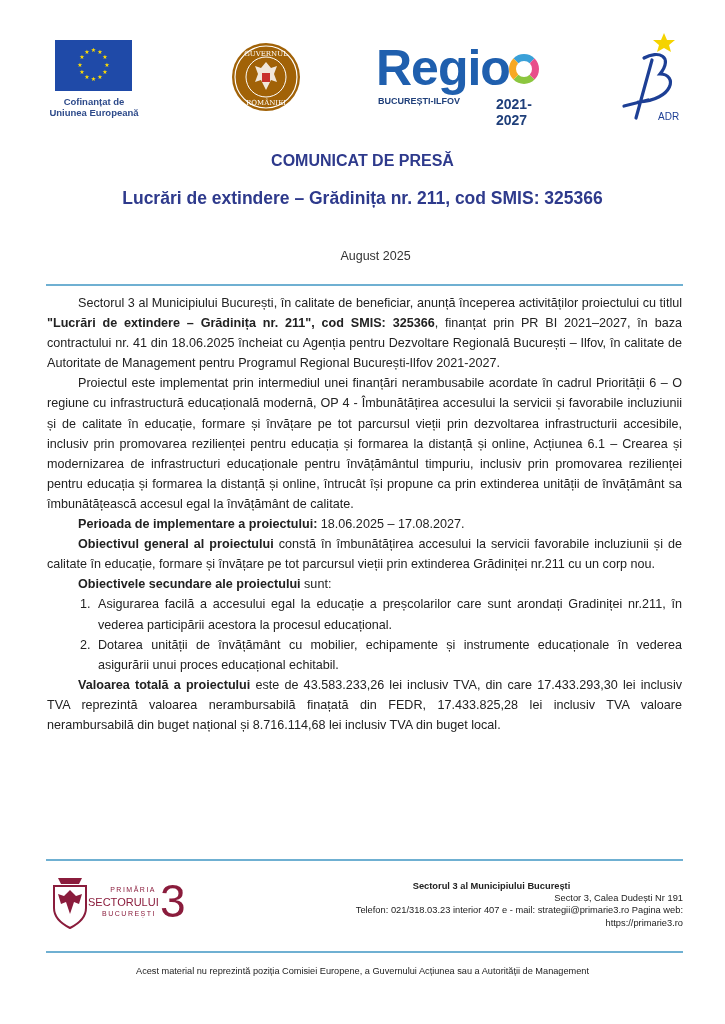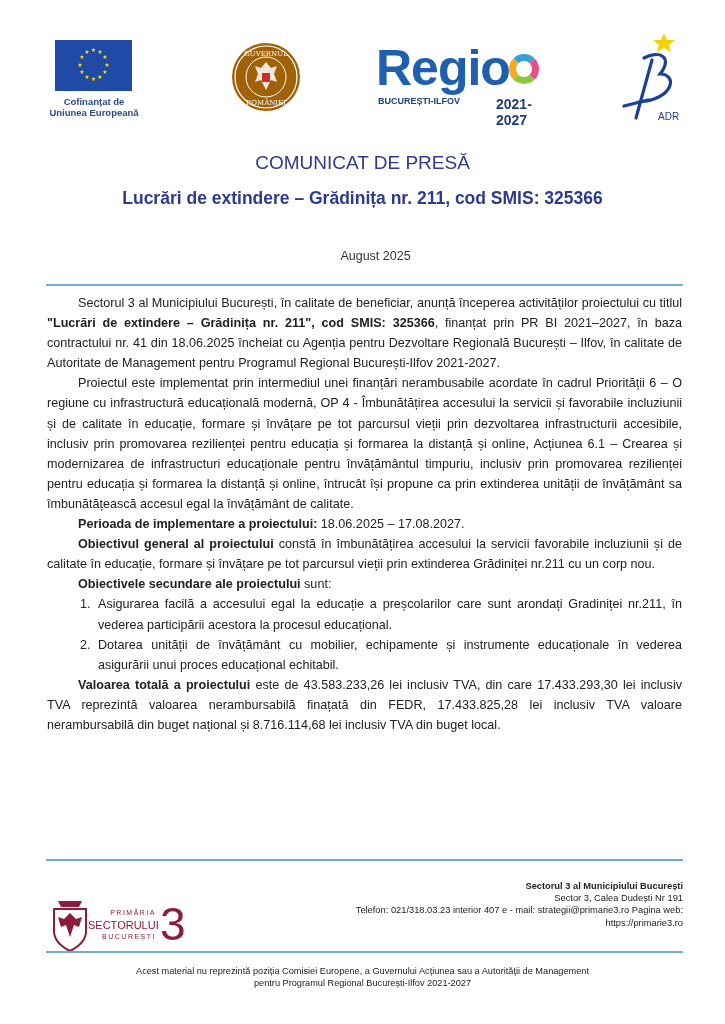--- a/index.html
+++ b/index.html
@@ -5,34 +5,34 @@
   html, body { margin:0; padding:0; background:#ffffff; }
   body { width:725px; height:1024px; position:relative; overflow:hidden; font-family:"Liberation Sans", sans-serif; color:#222; }
   .abs { position:absolute; }
   
   .eu-flag { left:55px; top:40px; width:77px; height:51px; background:#1f4aa8; }
   .eu-caption { left:42px; top:96px; width:104px; text-align:center; font-size:9.5px; font-weight:bold; color:#2d4a8a; line-height:11px; }
   .gov-seal { left:232px; top:43px; width:68px; height:68px; border-radius:50%; background:#a16207; }
   .regio { left:376px; top:46px; width:180px; height:64px; }
   .adr { left:618px; top:30px; width:68px; height:92px; }
   
-  .title { left:0; top:152px; width:725px; text-align:center; font-size:19px; font-weight:normal; color:#2e3a8c; }
+  .title { left:0; top:152px; width:725px; text-align:center; font-size:16px; font-weight:bold; color:#2e3a8c; }
   .subtitle { left:0; top:188px; width:725px; text-align:center; font-size:17.5px; font-weight:bold; color:#2e3a8c; }
   .date { left:0; top:249px; width:725px; text-align:center; font-size:12.5px; color:#333;padding-left:13px; }
   .rule { left:46px; width:637px; height:2px; background:#6fb0d2; }
   
   .body { left:47px; top:293px; width:635px; font-family:"Liberation Sans", sans-serif; font-size:12.6px; line-height:20.1px; color:#222; text-align:justify; }
   .body p { margin:0; text-indent:31px; }
   .body b { font-weight:bold; }
   .body ol { margin:0; padding-left:47px; }
   .body ol li { padding-left:4px; }
   
-  .p3-logo { left:48px; top:872px; width:140px; height:62px;margin-top:23px; }
+  .p3-logo { left:48px; top:872px; width:140px; height:62px; }
   .contact { left:300px; top:880px; width:383px; text-align:right; font-size:9.3px; line-height:12.2px; color:#222; }
-  .contact .strong { font-weight:bold; }
+  .contact .strong { font-weight:bold;text-align:center; }
   .disclaimer { left:60px; top:965px; width:605px; text-align:center; font-size:9.2px; line-height:12px; color:#222; }
 </style>
 </head>
 <body>
 
 <div class="abs eu-flag">
   <svg width="77" height="51" viewBox="0 0 77 51">
     <g fill="#ffdd00" font-size="6" text-anchor="middle" font-family="DejaVu Sans, sans-serif">
       <text x="38.5" y="12">★</text>
         <text x="45" y="14">★</text>
@@ -116,14 +116,13 @@
   <div class="strong">Sectorul 3 al Municipiului București</div>
   <div>Sector 3, Calea Dudești Nr 191</div>
   <div>Telefon: 021/318.03.23 interior 407 e - mail: strategii@primarie3.ro Pagina web:</div>
   <div>https://primarie3.ro</div>
 </div>
 
 <div class="abs rule" style="top:951px;"></div>
 
 <div class="abs disclaimer">
   <div>Acest material nu reprezintă poziția Comisiei Europene, a Guvernului Acțiunea sau a Autorității de Management</div>
-  <div>pentru Programul Regional București-Ilfov 2021-2027</div>
 </div>
 
 </body></html>

